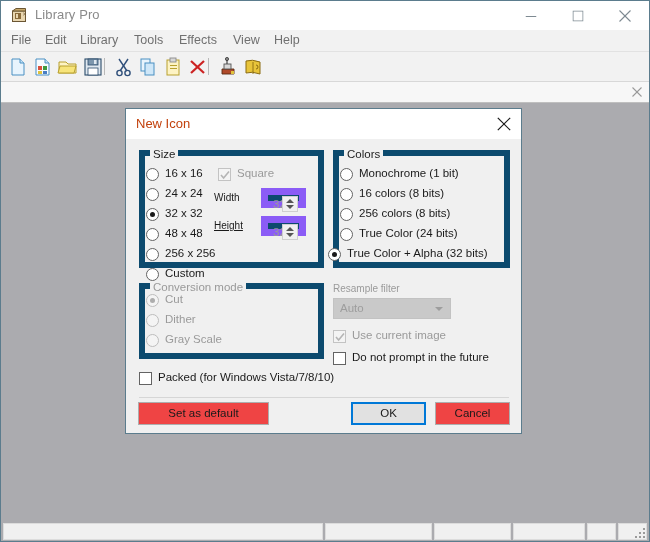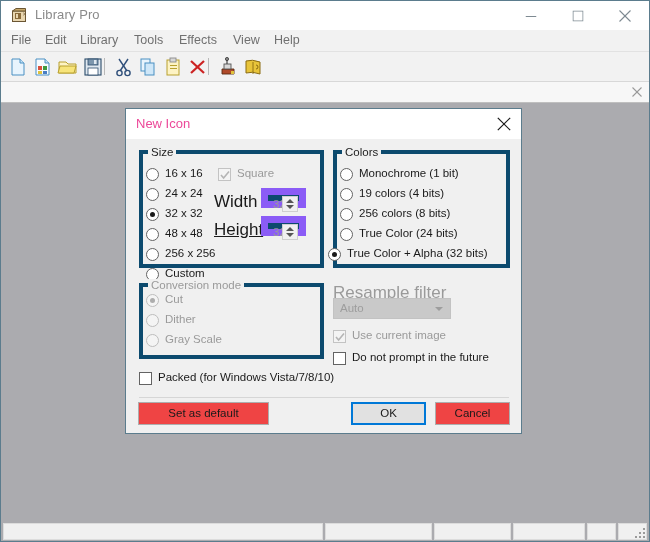--- a/index.html
+++ b/index.html
@@ -52,25 +52,25 @@
 
   
   .watermark{position:absolute;left:182px;top:222px;width:300px;height:110px;
     pointer-events:none;opacity:.5;}
 
   
   .dialog{position:absolute;left:125px;top:108px;width:397px;height:326px;
     background:#f0f0f0;border:1px solid #5b7c8d;box-sizing:border-box;
     box-shadow:0 0 0 0 rgba(0,0,0,0);}
   .dlg-title{position:absolute;left:0;top:0;width:395px;height:30px;background:#fff;}
-  .dlg-title-text{position:absolute;left:10px;top:7px;font-size:13px;color:#ec4899;}
+  .dlg-title-text{position:absolute;left:10px;top:7px;font-size:13px;color:#c2410c;}
   .dlg-close{position:absolute;right:6px;top:5px;width:22px;height:20px;cursor:default;}
 
   
-  .group{position:absolute;border:4px solid #0c4a6e;box-sizing:border-box;background:transparent;}
+  .group{position:absolute;border:6px solid #0c4a6e;box-sizing:border-box;background:transparent;}
   .group-title{position:absolute;font-size:11.5px;color:#222;background:#f0f0f0;padding:0 3px;
     top:-8px;left:5px;white-space:nowrap;}
   .group-title.dis{color:#9a9a9a;}
 
   
   .radio{position:absolute;width:160px;height:16px;cursor:default;}
   .radio .dot{position:absolute;left:0;top:1px;width:13px;height:13px;border-radius:50%;
     border:1px solid #636363;background:#fff;box-sizing:border-box;}
   .radio.on .dot::after{content:"";position:absolute;left:3px;top:3px;width:5px;height:5px;
     border-radius:50%;background:#1a1a1a;}
@@ -82,21 +82,21 @@
   
   .check{position:absolute;height:16px;cursor:default;}
   .check .box{position:absolute;left:0;top:1px;width:13px;height:13px;
     border:1px solid #636363;background:#fff;box-sizing:border-box;}
   .check.dis .box{border-color:#c3c3c3;background:#f4f4f4;}
   .check .box svg{position:absolute;left:1px;top:1px;}
   .check .lbl{position:absolute;left:19px;top:0px;font-size:11.5px;color:#1a1a1a;white-space:nowrap;}
   .check.dis .lbl{color:#9a9a9a;}
 
   
-  .flabel{position:absolute;font-size:17px;color:#1a1a1a;white-space:nowrap;}
+  .flabel{position:absolute;font-size:10px;color:#1a1a1a;white-space:nowrap;}
   .flabel.dis{color:#9a9a9a;}
 
   
   .spin{position:absolute;width:45px;height:20px;border:7px solid #8b5cf6;background:#0c4a6e;
     box-sizing:border-box;}
   .spin .val{position:absolute;left:5px;top:3px;font-size:11.5px;color:#9a9a9a;}
   .spin .btns{position:absolute;right:1px;top:1px;width:16px;height:16px;background:#f0f0f0;
     border:1px solid #cfcfcf;box-sizing:border-box;cursor:default;}
   .spin .btns .ar{position:absolute;left:50%;transform:translateX(-50%);width:0;height:0;}
   .spin .btns .up{top:2px;border-left:4px solid transparent;border-right:4px solid transparent;
@@ -352,21 +352,21 @@
 
     <div class="group" style="left:207px;top:41px;width:177px;height:118px;">
       <span class="group-title">Colors</span>
     </div>
     <div class="radio" style="left:214px;top:58px;">
         <span class="dot"></span>
         <span class="lbl">Monochrome (1 bit)</span>
       </div>
     <div class="radio" style="left:214px;top:78px;">
         <span class="dot"></span>
-        <span class="lbl">19 colors (4 bits)</span>
+        <span class="lbl">16 colors (8 bits)</span>
       </div>
     <div class="radio" style="left:214px;top:98px;">
         <span class="dot"></span>
         <span class="lbl">256 colors (8 bits)</span>
       </div>
     <div class="radio" style="left:214px;top:118px;">
         <span class="dot"></span>
         <span class="lbl">True Color (24 bits)</span>
       </div>
     <div class="radio on" style="left:202px;top:138px;">

